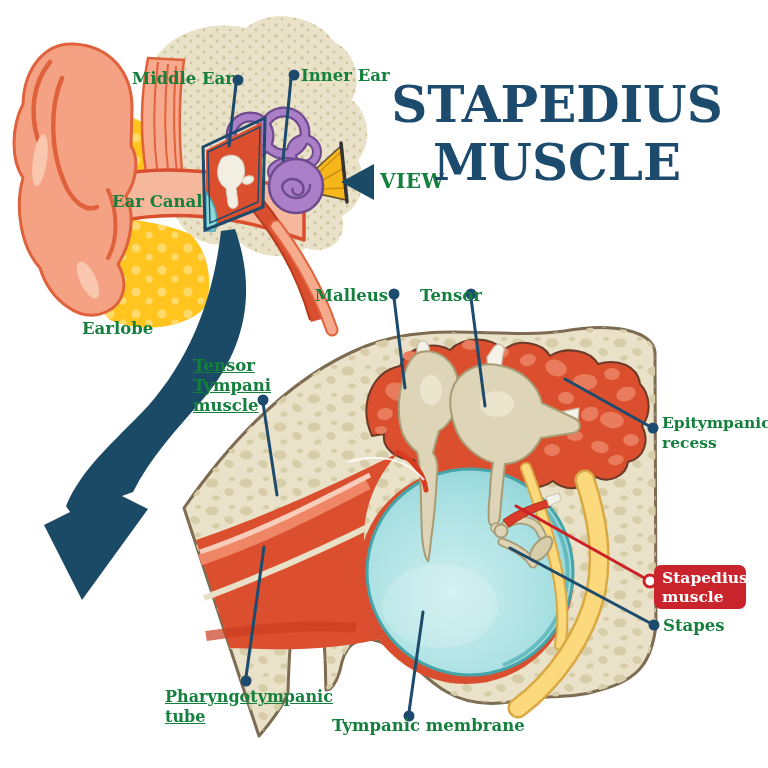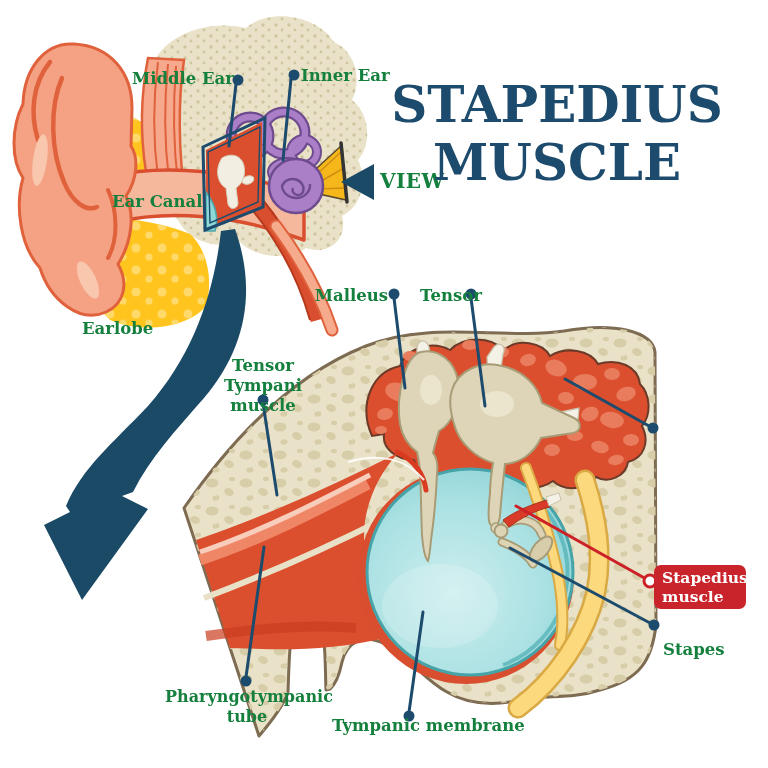--- a/index.html
+++ b/index.html
@@ -1,21 +1,21 @@
 <!DOCTYPE html>
 <html><head>
 <meta charset="utf-8">
 <style>
   html,body{margin:0;padding:0;background:#fff;}
   .canvas{position:relative;width:768px;height:768px;background:#ffffff;overflow:hidden;
           font-family:"DejaVu Serif", serif;}
   .art{position:absolute;left:0;top:0;}
   .lbl{position:absolute;color:#15803d;font-weight:bold;font-size:16.5px;line-height:19px;}
   .lbl.small{font-size:20px;letter-spacing:.5px;}
-  .lbl.center{text-align:center;}
+  .lbl.center{text-decoration:underline;}
   .lbl.right{text-align:right;}
   .title{position:absolute;left:352px;top:76px;width:410px;text-align:center;
          color:#1d4b6d;font-weight:bold;font-size:50px;line-height:58px;letter-spacing:0px;}
   .redbox{position:absolute;left:654px;top:565px;width:76px;padding:3px 8px;
           background:#c9242b;border-radius:7px;color:#ffffff;font-weight:bold;
           font-size:15.5px;line-height:19px;}
   .twoline{line-height:20px;}
 </style>
 </head>
 <body>
@@ -290,22 +290,23 @@
 <div class="lbl small" style="left:380px;top:172px;">VIEW</div>
 
 <div class="title">STAPEDIUS MUSCLE</div>
 
 <div class="lbl right" style="left:288px;top:286px;width:100px;">Malleus</div>
 
 <div class="lbl" style="left:420px;top:286px;">Tensor</div>
 
 <div class="lbl center twoline" style="left:193px;top:356px;width:140px;">Tensor Tympani muscle</div>
 
+<div class="lbl twoline" style="left:662px;top:413px;width:104px;font-size:15.5px;">Epitympanic recess</div>
 
 <div class="redbox">Stapedius muscle</div>
 
-<div class="lbl" style="left:663px;top:640px;">Stapes</div>
+<div class="lbl" style="left:663px;top:616px;">Stapes</div>
 
 <div class="lbl" style="left:332px;top:716px;">Tympanic membrane</div>
 
 <div class="lbl center twoline" style="left:165px;top:687px;width:164px;font-size:16px;">Pharyngotympanic tube</div>
 
 </div>
 
 </body></html>

